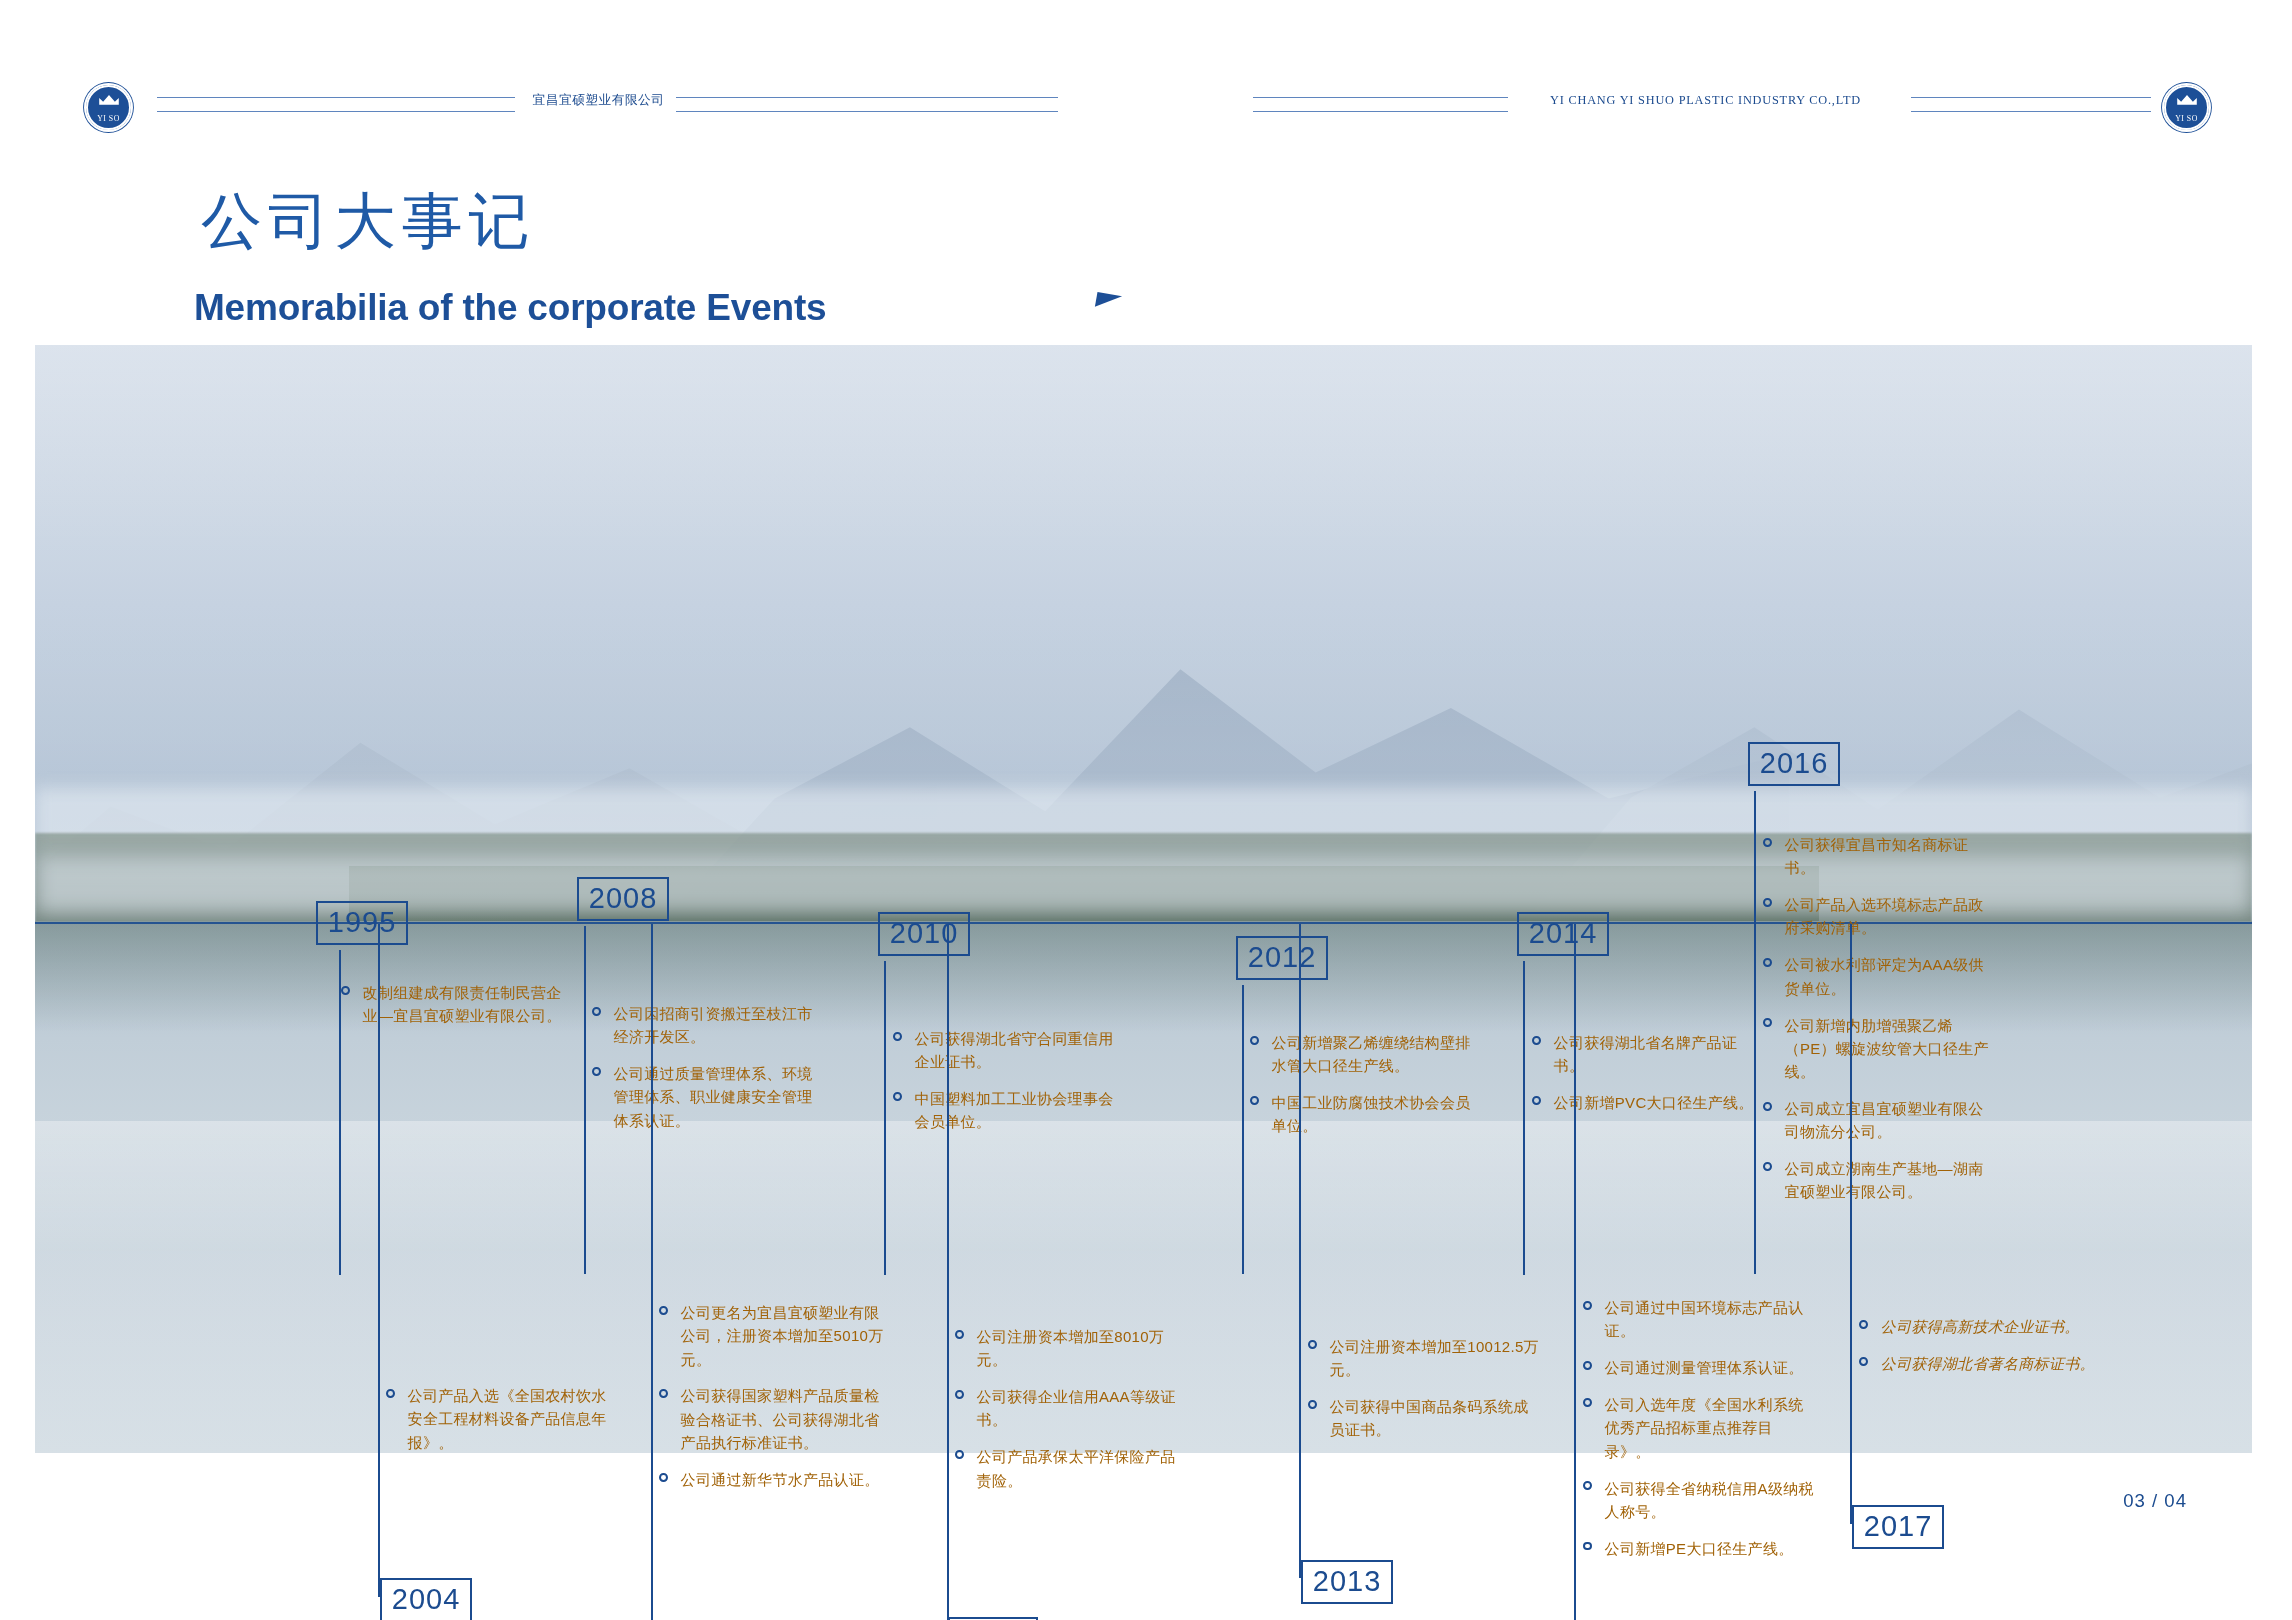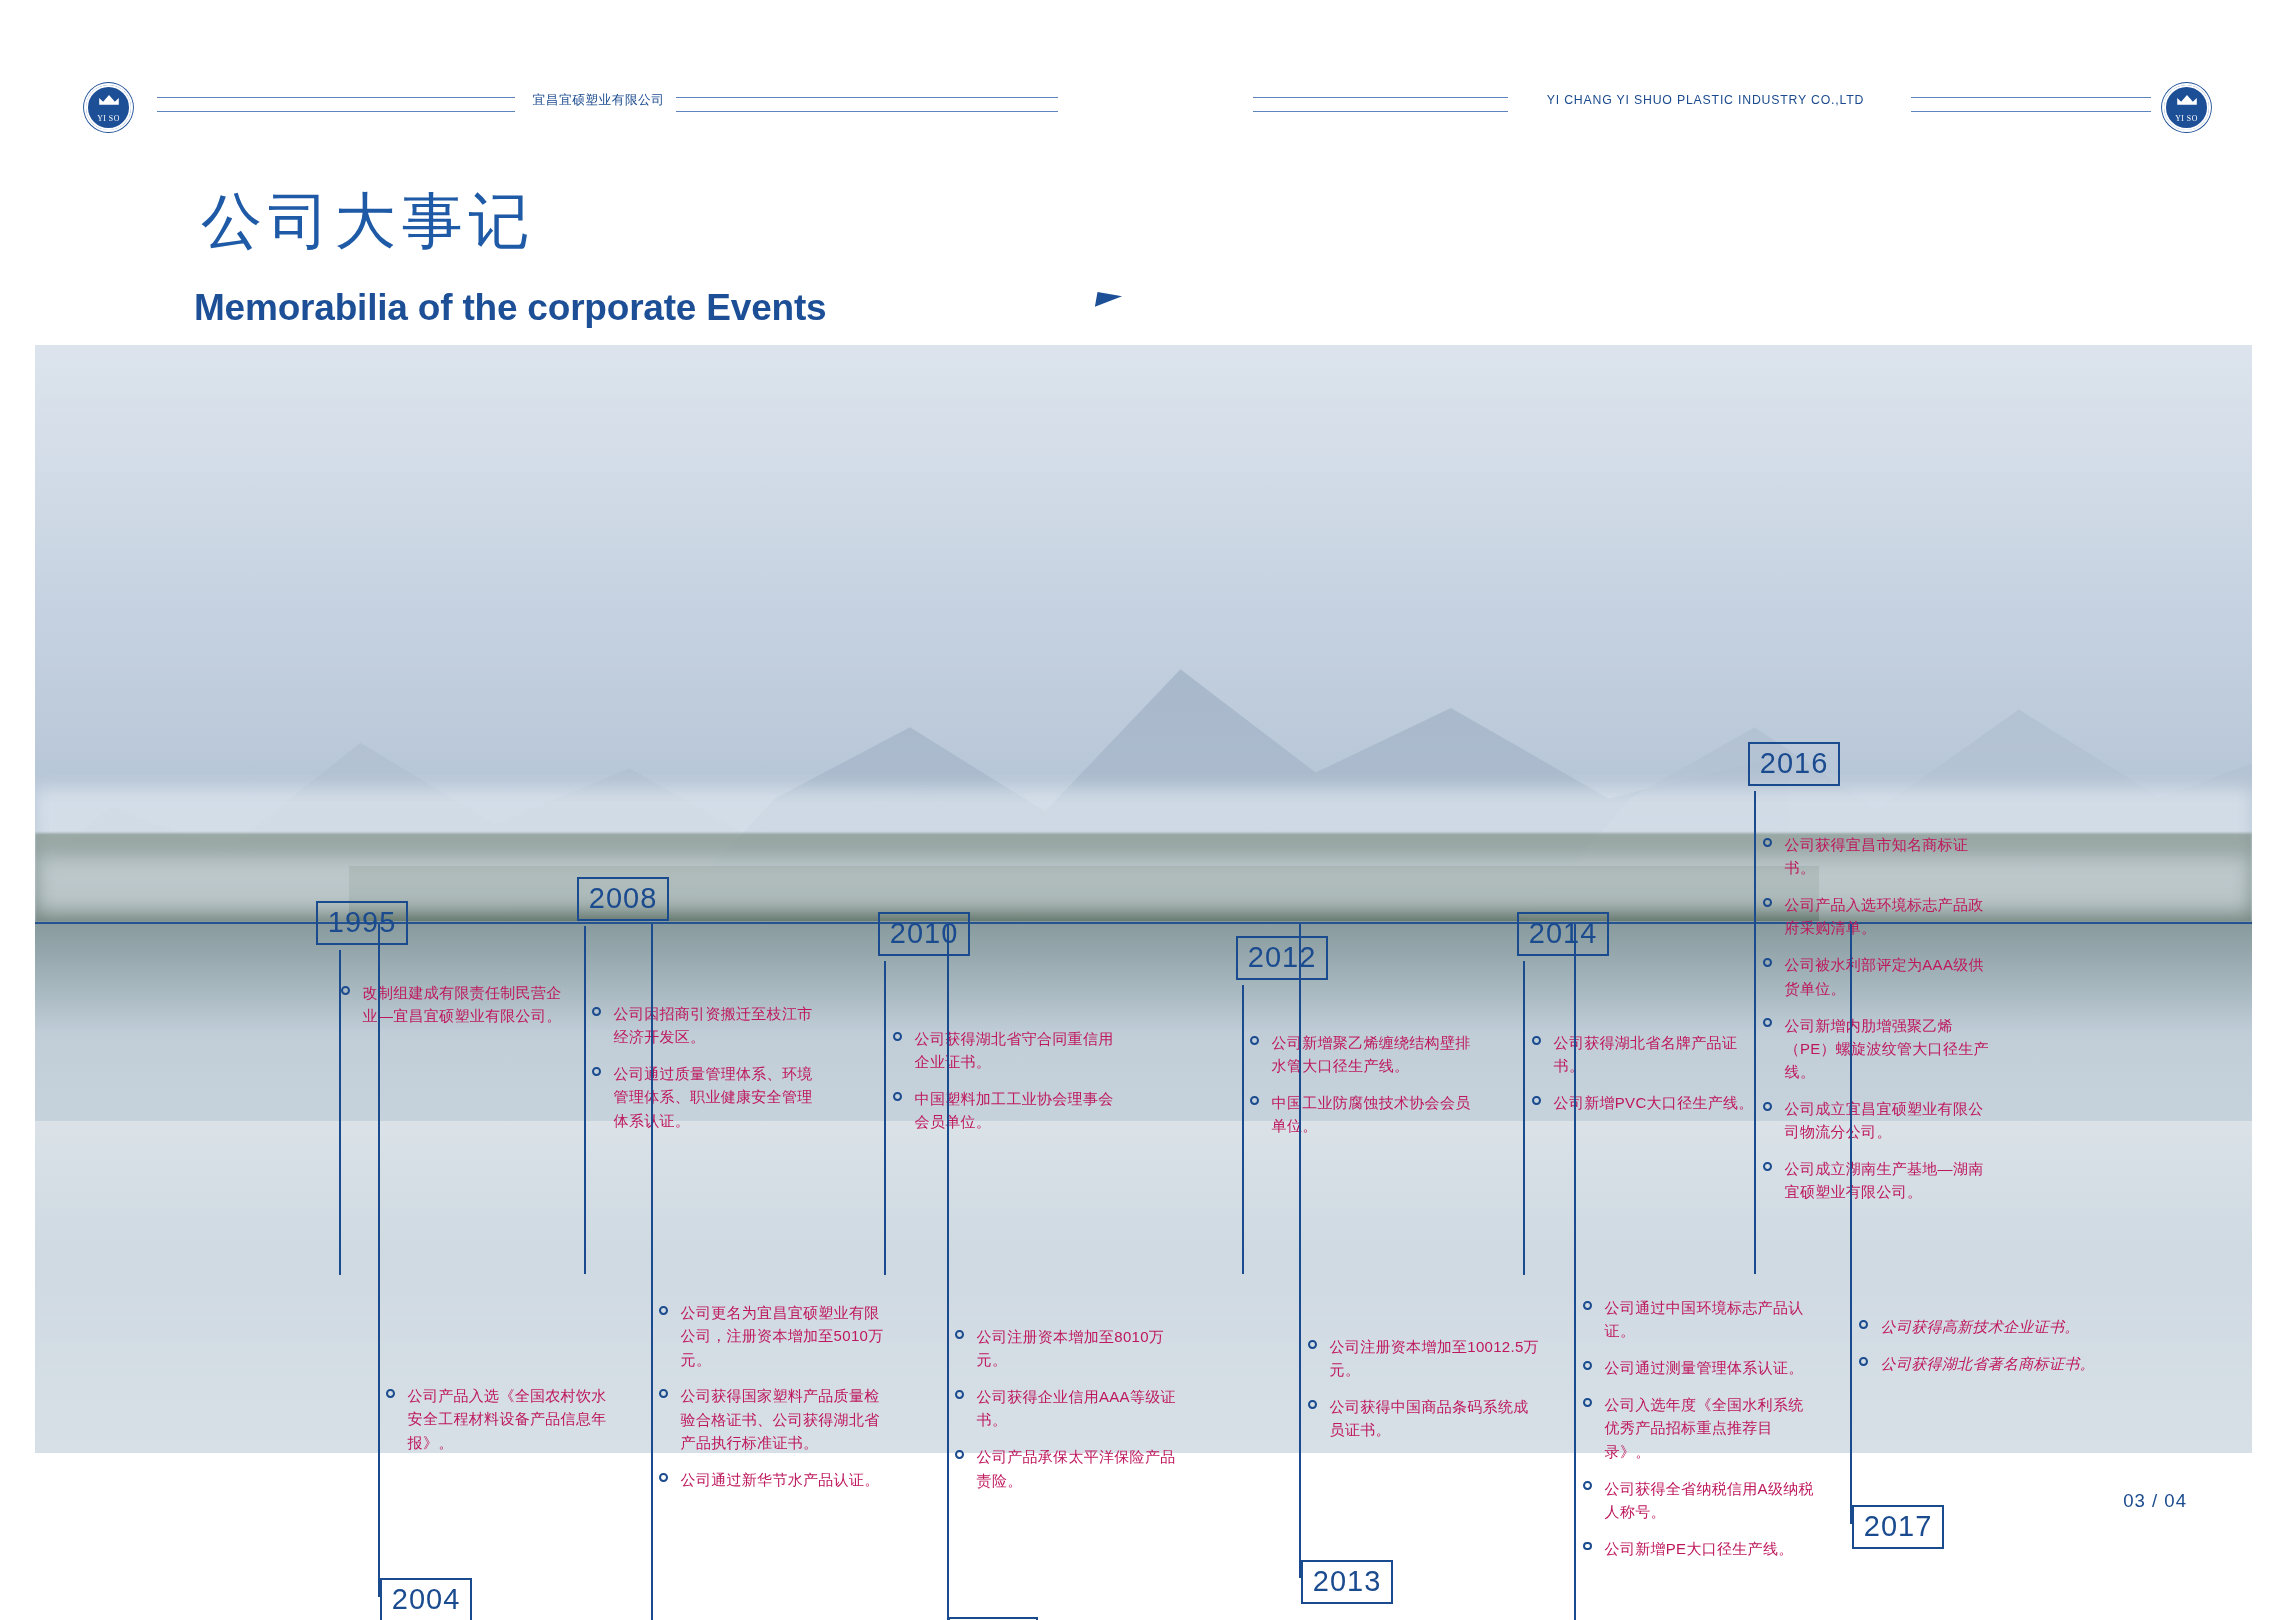--- a/index.html
+++ b/index.html
@@ -25,21 +25,21 @@
   #rule-left-c{left:676px;top:97px;width:382px;}
   #rule-left-d{left:676px;top:111px;width:382px;}
   #rule-right-a{left:1253px;top:97px;width:255px;}
   #rule-right-b{left:1253px;top:111px;width:255px;}
   #rule-right-c{left:1911px;top:97px;width:240px;}
   #rule-right-d{left:1911px;top:111px;width:240px;}
 
   .cn-company{position:absolute;left:515px;top:92px;width:167px;text-align:center;font-size:12.7px;
       color:#1b4a8e;letter-spacing:0.5px;}
   .en-company{position:absolute;left:1490px;top:93px;width:431px;text-align:center;font-size:12.3px;
-      color:#1b4a8e;letter-spacing:0.8px;font-family:Liberation Sans, sans-serif;}
+      color:#1b4a8e;letter-spacing:0.8px;font-family:Liberation Serif, serif;}
 
   .title-cn{position:absolute;left:201px;top:181px;font-size:61px;color:#1f5aa6;letter-spacing:5.9px;
       font-weight:400;}
   .title-en{position:absolute;left:194px;top:287px;font-size:37px;color:#1d4f97;font-weight:bold;
       letter-spacing:-0.2px;}
   .title-arrow{position:absolute;left:1096px;top:294px;width:0;height:0;
       border-left:25.5px solid #1d4f97;border-bottom:15.7px solid transparent;transform:rotate(10deg);}
 
   
   .photo{position:absolute;left:35px;top:345px;width:2217px;height:1108px;overflow:hidden;}
@@ -80,21 +80,21 @@
   .tl{position:absolute;left:35px;top:345px;width:2217px;height:1108px;}
   .axis{position:absolute;left:0;top:577px;width:2217px;height:2px;background:#1b4b8f;opacity:.9;}
 
   .yearbox{position:absolute;border:2px solid #1b4b8f;padding:2.9px 9.8px 3.9px 9.8px;color:#1b4b8f;
       font-size:29px;letter-spacing:1px;font-family:"Liberation Sans",sans-serif;background:transparent;}
   .stem{position:absolute;width:2px;background:#1b4b8f;}
   .bracket{position:absolute;border-left:2px solid #1b4b8f;}
   .bracket.top{border-top:2px solid #1b4b8f;}
   .bracket.bot{border-bottom:2px solid #1b4b8f;}
 
-  .items{position:absolute;color:#be185d;font-size:15px;line-height:1.55;letter-spacing:0.3px;}
+  .items{position:absolute;color:#a16207;font-size:15px;line-height:1.55;letter-spacing:0.3px;}
   .item{position:relative;padding-left:21.6px;margin-bottom:13.7px;max-width:211px;}
   .item:before{content:"";position:absolute;left:0;top:4.9px;width:8.8px;height:8.8px;border-radius:50%;
       border:2px solid #1b4b8f;box-sizing:border-box;}
   .item.wide{max-width:245px;font-style:italic;}
 
   .pagenum{position:absolute;right:106px;top:1490px;color:#1b4b8f;font-size:18.6px;letter-spacing:1px;}
 </style>
 </head>
 <body>
 

